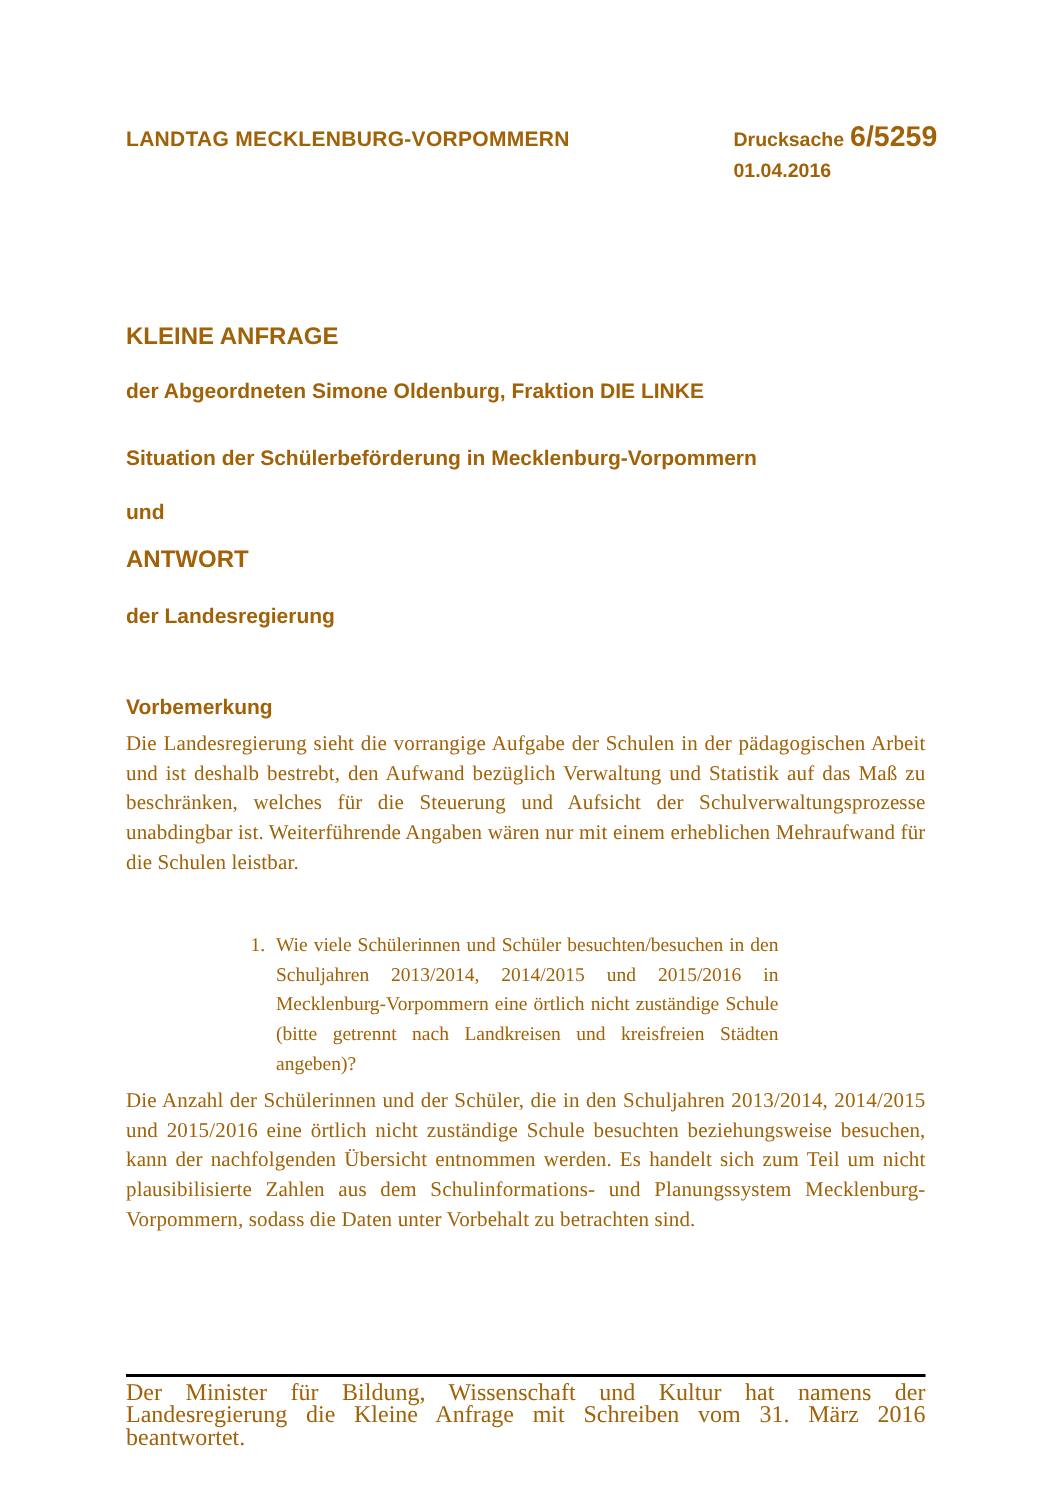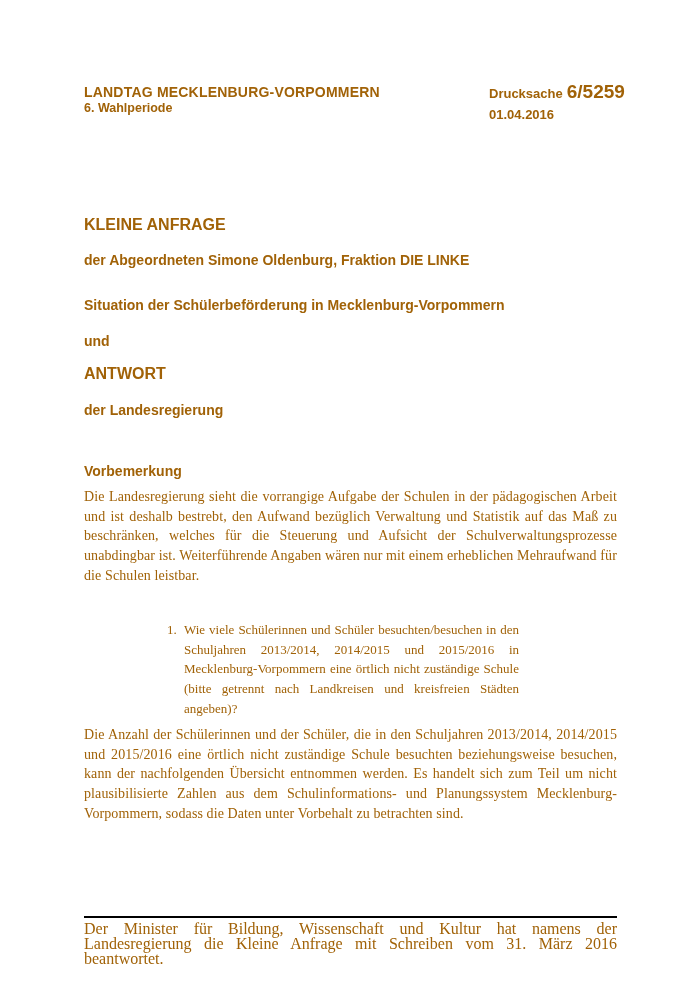--- a/index.html
+++ b/index.html
@@ -61,21 +61,20 @@
     text-align:justify;
   }
 </style>
 </head>
 <body>
 
 <div class="page serif">
 
   <div class="header-left">
     <div class="h-line1 sans">LANDTAG MECKLENBURG-VORPOMMERN</div>
-    <div class="h-line2 sans">6. Wahlperiode</div>
   </div>
   <div class="header-right">
     <div class="doc-line">
       <span class="doc-label sans">Drucksache</span><span class="doc-number sans">6/5259</span>
     </div>
     <div class="doc-date sans">01.04.2016</div>
   </div>
 
   <div class="title-item t-kleine sans">KLEINE ANFRAGE</div>
   <div class="title-item t-abge sans">der Abgeordneten Simone Oldenburg, Fraktion DIE LINKE</div>

